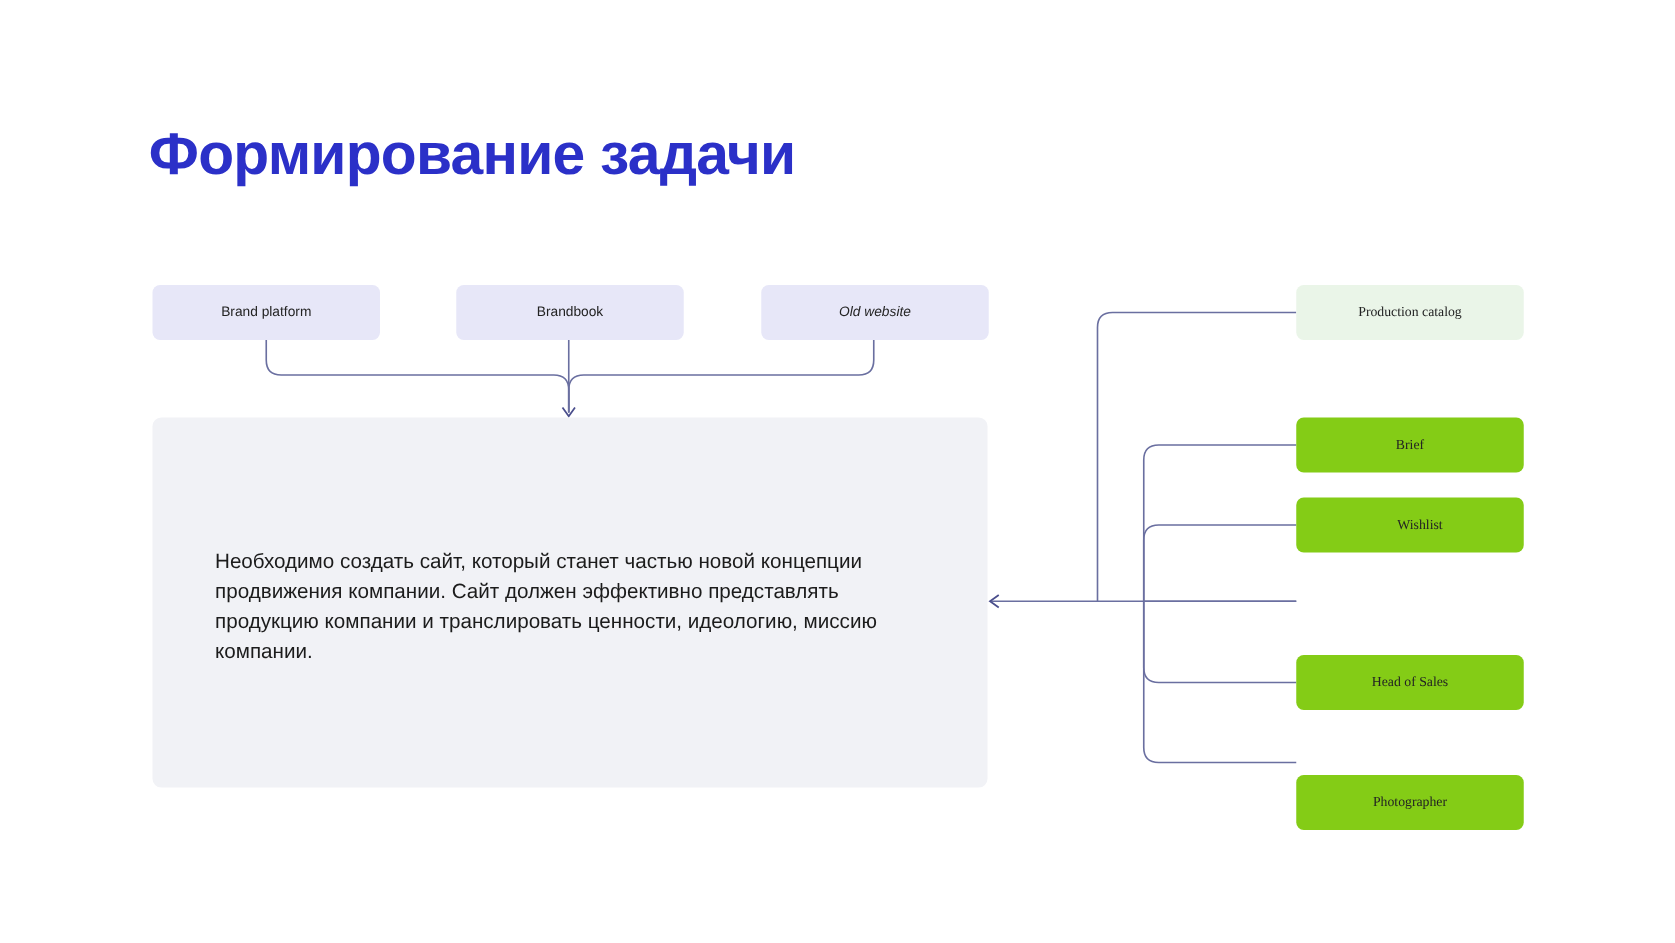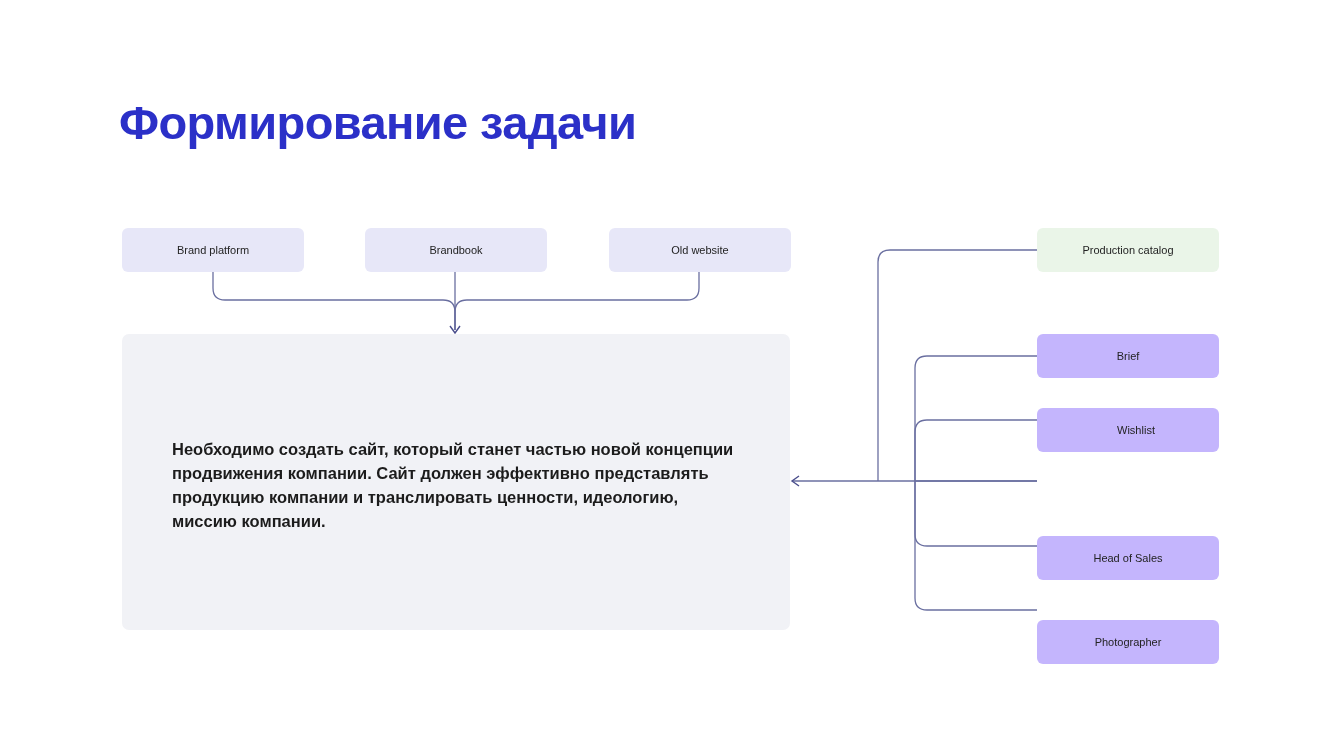--- a/index.html
+++ b/index.html
@@ -69,35 +69,36 @@
     line-height: 1.3;
   }
   .node.source {
     background: #E7E7F8;
     width: 182px;
     height: 44px;
     top: 228px;
   }
   .node.src-1 { left: 122px; }
   .node.src-2 { left: 365px; text-align: right; }
-  .node.src-3 { left: 609px; }
+  .node.src-3 { left: 609px; font-style: italic; }
 
   .node.out {
     width: 182px;
     height: 44px;
     left: 1037px;
+    font-family: Liberation Serif, serif;
   }
   .node.out.green { background: #EAF5E8; }
-  .node.out.cream { background: #c4b5fd; }
+  .node.out.cream { background: #84cc16; }
 
   .node.out-0 { top: 228px; }
   .node.out-1 { top: 334px; }
-  .node.out-2 { top: 408px; padding-left: 16px; }
+  .node.out-2 { top: 398px; padding-left: 16px; }
   .node.out-3 { top: 461px; }
-  .node.out-4 { top: 536px; }
+  .node.out-4 { top: 524px; }
   .node.out-5 { top: 588px; margin-top: 32px; }
 
   
   #task-panel {
     position: absolute;
     left: 122px;
     top: 334px;
     width: 668px;
     height: 296px;
     background: #F1F2F6;
@@ -106,21 +107,20 @@
   }
   #task-text {
     position: absolute;
     left: 50px;
     top: 104px;
     width: 572px;
     font-size: 16.5px;
     line-height: 1.45;
     color: #1C1C1C;
     white-space: pre-line;
-    font-weight: bold;
   }
 </style>
 </head>
 <body>
 
 <div id="slide">
 
   <div id="page-title">Формирование задачи</div>
 
   <svg id="connectors" viewBox="0 0 1340 754" width="1340" height="754" xmlns="http://www.w3.org/2000/svg">

